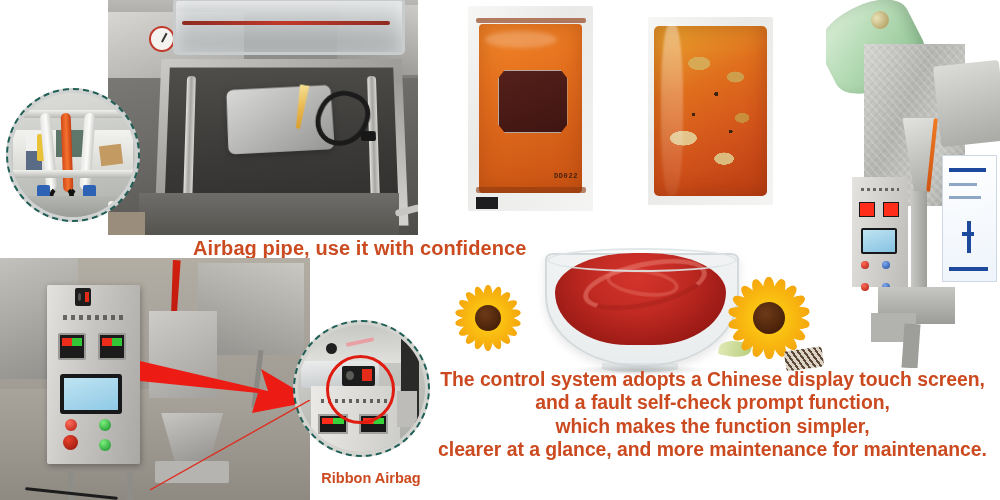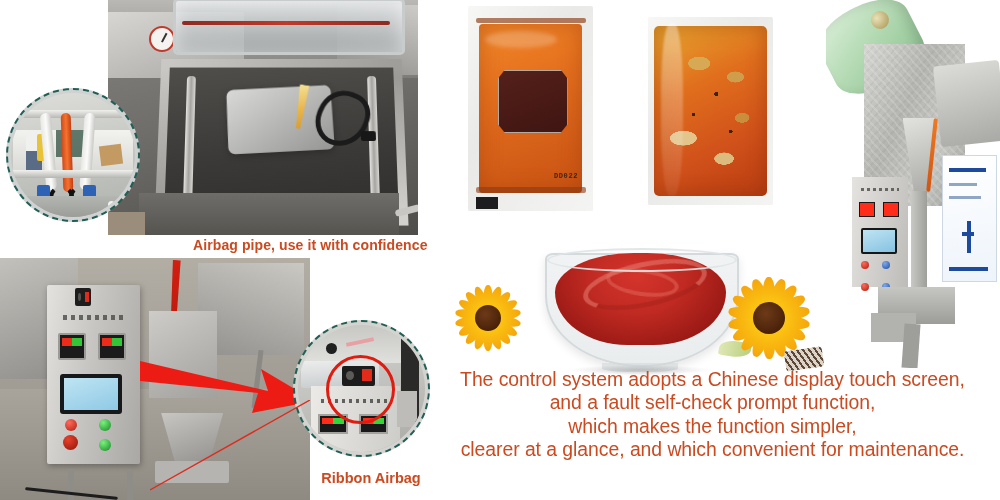--- a/index.html
+++ b/index.html
@@ -75,21 +75,21 @@
   .ab-rail2{position:absolute;left:0;top:62%;width:100%;height:8px;background:linear-gradient(180deg,#f0f0ec,#b5b5b1);}
   .ab-fit{position:absolute;top:74%;width:13px;height:15px;background:#2d62b5;border-radius:2px;}
   .ab-fit.f1{left:21%;} .ab-fit.f2{left:58%;}
   .ab-hook{position:absolute;top:74%;width:17px;height:17px;border:4px solid #121212;border-radius:50%;border-top-color:transparent;}
   .ab-hook.h1{left:31%;} .ab-hook.h2{left:47%;}
   .ab-base{position:absolute;left:0;bottom:0;width:100%;height:17%;background:linear-gradient(180deg,#b4b6b2,#9b9d99);}
   .ab-dot{position:absolute;right:16%;bottom:7%;width:7px;height:7px;border-radius:50%;background:#f2f2ef;}
 
   
   #airbag-caption{position:absolute;left:193px;top:237px;width:232px;text-align:center;
-    color:#cb4a20;font-size:14px;font-weight:bold;letter-spacing:.1px;white-space:nowrap;}
+    color:#cb4a20;font-size:20px;font-weight:bold;letter-spacing:.1px;white-space:nowrap;}
 
   
   #coder-photo{left:0px;top:258px;width:310px;height:242px;
     background:linear-gradient(180deg,#b3aea4 0%,#a6a199 35%,#938e86 100%);}
   .cd-floor{position:absolute;left:0;bottom:0;width:100%;height:46%;
     background:linear-gradient(180deg,#a9a49b,#8e8a82);}
   .cd-bgmach{position:absolute;left:-3%;top:0;width:28%;height:50%;
     background:linear-gradient(160deg,#c3c2bd,#8f8e8a);}
   .cd-bgmach2{position:absolute;right:2%;top:2%;width:34%;height:38%;
     background:linear-gradient(200deg,#c9c8c3,#92918d);}
@@ -278,21 +278,21 @@
   .ffs-label-cross:before{content:"";position:absolute;left:44%;top:0;width:4px;height:100%;background:#1d4a9c;}
   .ffs-label-cross:after{content:"";position:absolute;left:0;top:36%;width:100%;height:4px;background:#1d4a9c;}
   .ffs-label-l4{position:absolute;left:10%;bottom:8%;width:76%;height:4px;background:#1d4a9c;}
   .ffs-base{position:absolute;left:30%;top:78%;width:44%;height:10%;
     background:linear-gradient(180deg,#c6c6c2,#9c9c98);}
   .ffs-out{position:absolute;left:26%;top:85%;width:26%;height:8%;background:#b2b2ae;}
   .ffs-foot{position:absolute;left:44%;bottom:0;width:9%;height:12%;background:#9e9e9a;transform:rotate(4deg);}
 
   
   #control-text{position:absolute;left:425px;top:368px;width:575px;
-    color:#cb4a20;font-size:19.4px;font-weight:normal;line-height:23.4px;
+    color:#cb4a20;font-size:19.4px;font-weight:bold;line-height:23.4px;
     text-align:center;letter-spacing:-.05px;}
   #control-text .ln{display:block;white-space:nowrap;}
 </style>
 </head>
 <body>
 
 <div class="canvas">
 
   <div class="photo" id="vacuum-photo">
     <div class="vac-bgwall"></div>
@@ -496,16 +496,16 @@
     </div>
     <div class="ffs-base"></div>
     <div class="ffs-out"></div>
     <div class="ffs-foot"></div>
   </div>
 
   <div id="control-text">
     <span class="ln">The control system adopts a Chinese display touch screen,</span>
     <span class="ln">and a fault self-check prompt function,</span>
     <span class="ln">which makes the function simpler,</span>
-    <span class="ln">clearer at a glance, and which convenient for maintenance.</span>
+    <span class="ln">clearer at a glance, and more maintenance for maintenance.</span>
   </div>
 
 </div>
 
 </body></html>

